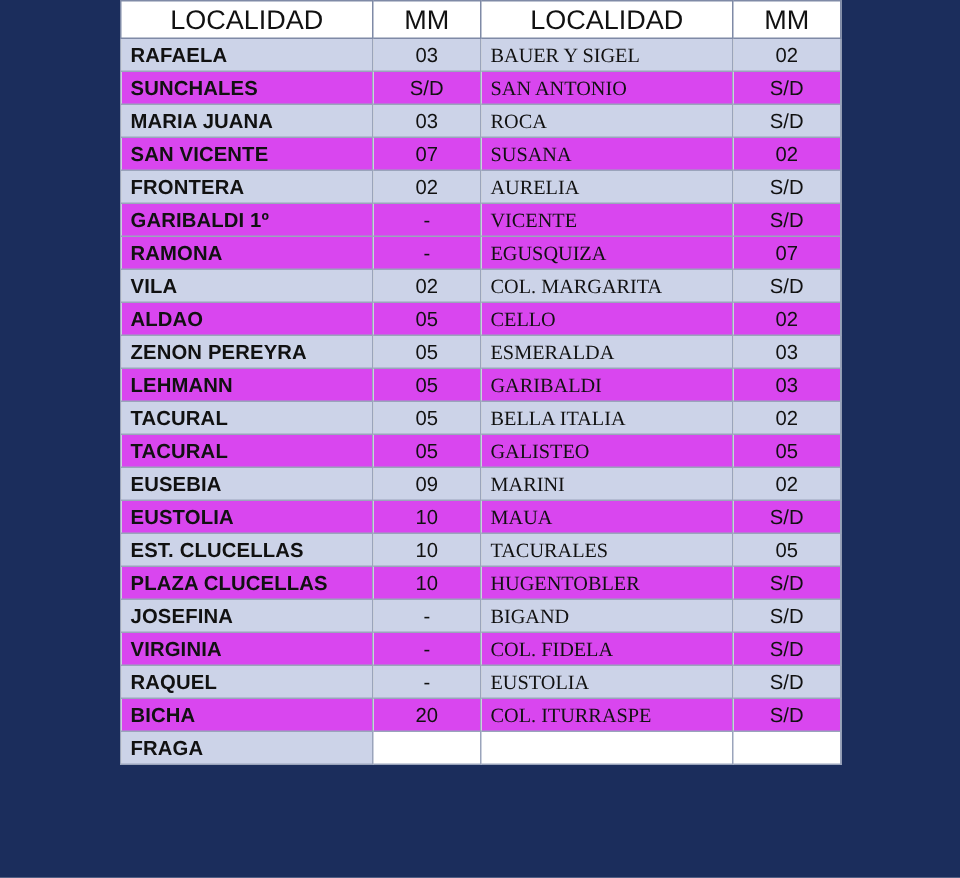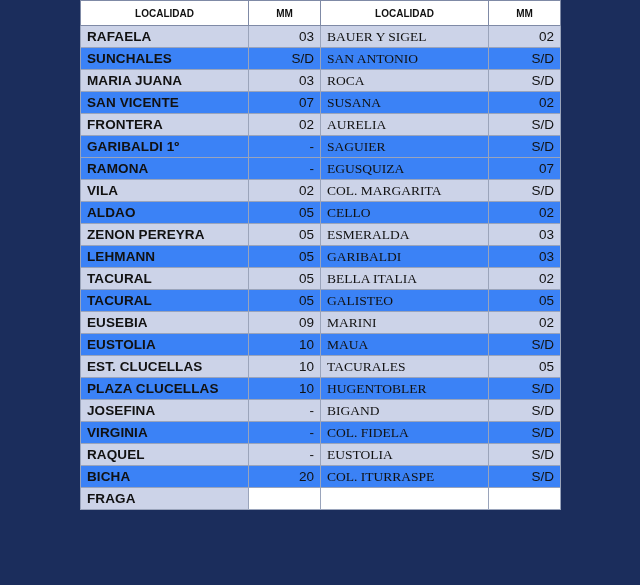--- a/index.html
+++ b/index.html
@@ -40,44 +40,44 @@
     height: 22px;
     font-size: 13.5px;
     padding: 1px 6px;
     box-sizing: border-box;
     overflow: hidden;
     white-space: nowrap;
   }
   table.rainfall thead th {
     background: #ffffff;
     color: #111111;
-    font-weight: bold;
+    font-weight: normal;
     text-align: center;
-    font-size: 10px;
+    font-size: 18px;
     height: 25px;
     border: 1px solid #7f8aa6;
   }
   td.loc {
     text-align: left;
     font-weight: bold;
     color: #111111;
     letter-spacing: 0.1px;
   }
   td.loc2 {
     text-align: left;
     font-weight: normal;
     color: #111111;
     font-family: Liberation Serif, serif;
   }
   td.mm {
-    text-align: right;
+    text-align: center;
     color: #111111;
   }
   tr.shade td { background: #ccd3e8; }
-  tr.plain td { background: #3b82f6; }
+  tr.plain td { background: #d946ef; }
   td.empty { background: #ffffff !important; }
 </style>
 </head>
 <body>
 
 <div id="page">
   <div class="table-wrap">
     <table class="rainfall">
       <colgroup>
         <col class="loc">
@@ -120,21 +120,21 @@
           </tr>
           <tr class="shade">
             <td class="loc">FRONTERA</td>
             <td class="mm">02</td>
             <td class="loc2">AURELIA</td>
             <td class="mm">S/D</td>
           </tr>
           <tr class="plain">
             <td class="loc">GARIBALDI 1º</td>
             <td class="mm">-</td>
-            <td class="loc2">SAGUIER</td>
+            <td class="loc2">VICENTE</td>
             <td class="mm">S/D</td>
           </tr>
           <tr class="plain">
             <td class="loc">RAMONA</td>
             <td class="mm">-</td>
             <td class="loc2">EGUSQUIZA</td>
             <td class="mm">07</td>
           </tr>
           <tr class="shade">
             <td class="loc">VILA</td>

